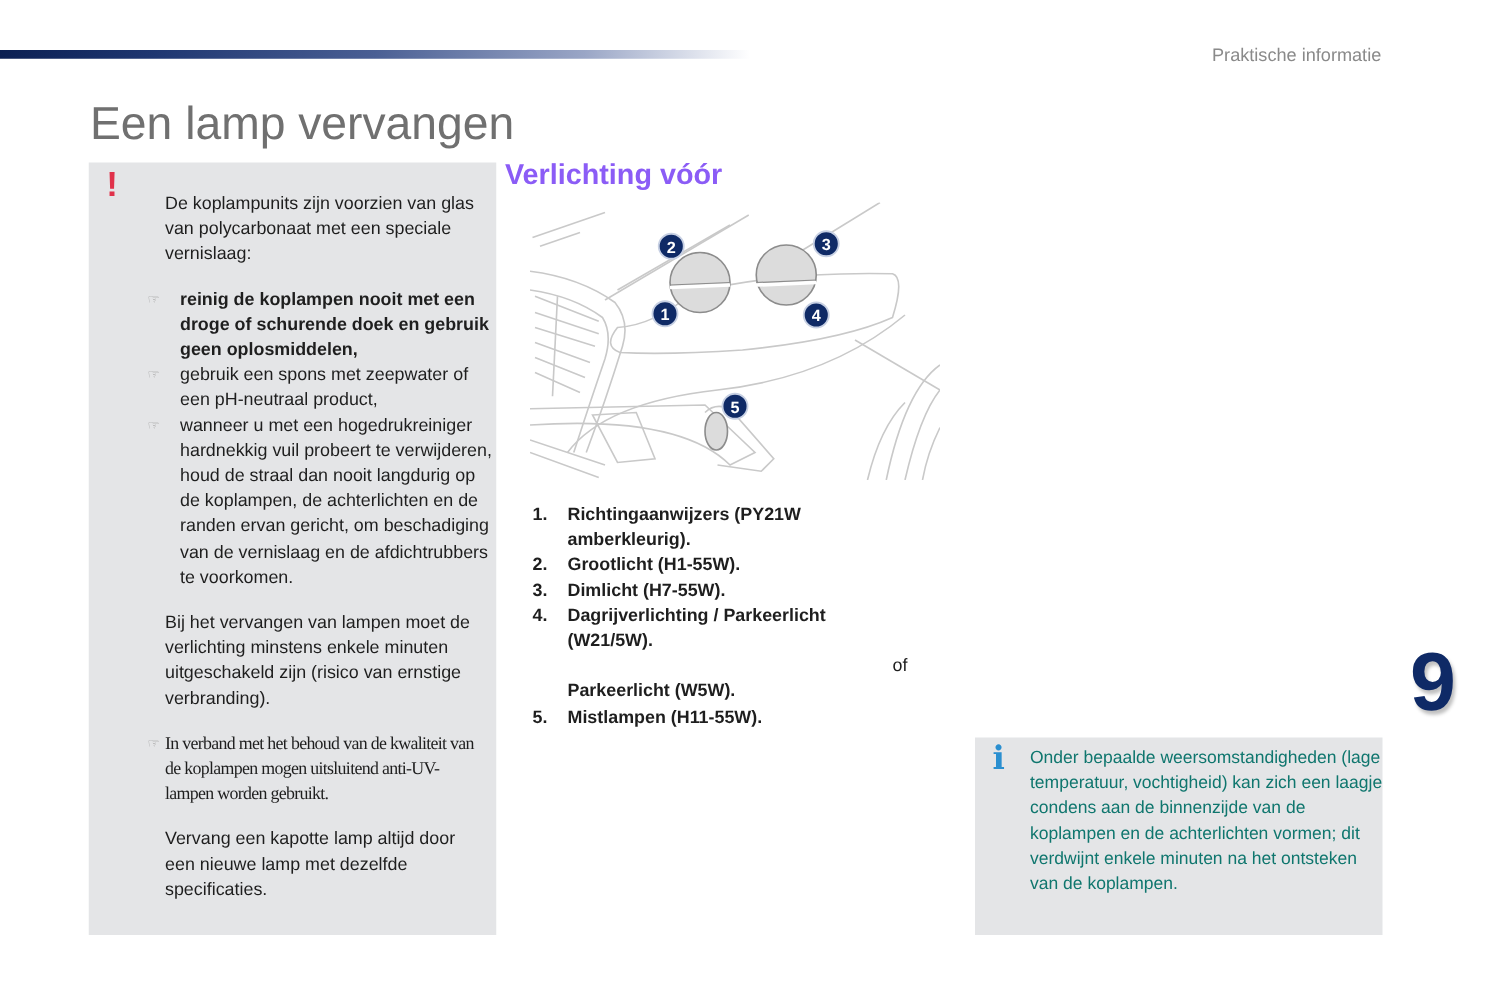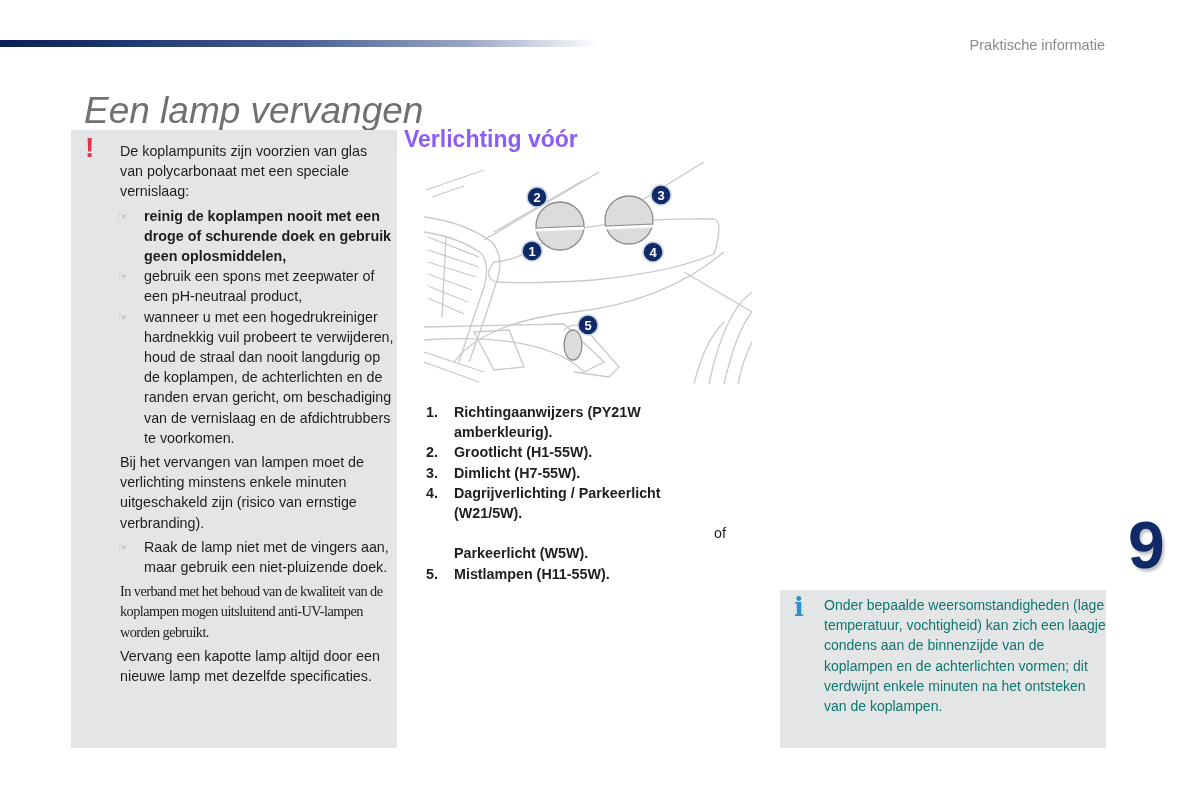--- a/index.html
+++ b/index.html
@@ -6,21 +6,21 @@
   body { width: 1200px; height: 800px; position: relative; overflow: hidden;
          font-family: "Liberation Sans", sans-serif; color: #1a1a1a; }
   .top-bar { position: absolute; left: 0; top: 40px; width: 600px; height: 7px;
              background: linear-gradient(to right, #0b1f52 0%, #1e3670 20%, #4a5f94 50%, #9aa6c6 78%, #ffffff 100%); }
   .section-label { position: absolute; right: 95px; top: 37px; font-size: 14.5px; color: #8a8a8a; }
   .page-title { position: absolute; left: 72px; top: 78px; font-size: 37px; color: #707070; font-weight: normal; letter-spacing: 0px; }
 
   .warn-box { position: absolute; left: 71px; top: 130px; width: 326px; height: 618px; background: #e4e5e7; }
   .warn-icon { position: absolute; left: 14px; top: 4px; font-size: 28px; font-weight: bold; color: #e0324b; line-height: 1; }
   .warn-content { position: absolute; left: 45px; top: 7px; width: 280px; font-size: 14.3px; line-height: 20.2px; color: #1e1e1e; }
-  .warn-content p { margin: 4px; }
+  .warn-content p { margin: 16px; }
   .bullet { position: relative; padding-left: 28px; }
   .bullet .hand { position: absolute; left: 2px; top: 0px; font-size: 11px; color: #9a9a9a; }
   .bold { font-weight: bold; }
   .condensed { letter-spacing: -0.55px; font-family: Liberation Serif, serif; }
 
   .section-heading { position: absolute; left: 404px; top: 126px; font-size: 23px; font-weight: bold; color: #8b5cf6; }
   .diagram { position: absolute; left: 424px; top: 162px; width: 328px; height: 222px; }
 
   .lamp-list { position: absolute; left: 426px; top: 402px; width: 300px; font-size: 14.3px; line-height: 20.2px; font-weight: bold; color: #1e1e1e; margin: 0; padding: 0; list-style: none; }
   .lamp-list li { position: relative; padding-left: 28px; }
@@ -33,42 +33,41 @@
   .info-icon { position: absolute; left: 14px; top: 4px; font-family: "DejaVu Serif", serif; font-size: 26px; font-weight: bold; color: #2a8fd0; line-height: 1; }
   .info-text { position: absolute; left: 44px; top: 5px; width: 282px; font-size: 14px; line-height: 20.2px; color: #0f766e; margin: 0; }
 
   .page-number { position: absolute; right: 29px; top: 798px; font-size: 14px; font-weight: bold; color: #7a7a7a; }
 </style>
 </head>
 <body>
 
 <div class="top-bar"></div>
 <div class="section-label">Praktische informatie</div>
-<h1 class="page-title" style="margin:12px;font-style:italic;">Een lamp vervangen</h1>
+<h1 class="page-title" style="margin:0;">Een lamp vervangen</h1>
 
 <div class="warn-box">
   <div class="warn-icon">!</div>
   <div class="warn-content">
     <p>De koplampunits zijn voorzien van glas van polycarbonaat met een speciale vernislaag:</p>
     <div class="bullet">
       <span class="hand">☞</span>
       <span class="bold">reinig de koplampen nooit met een droge of schurende doek en gebruik geen oplosmiddelen,</span>
     </div>
     <div class="bullet">
       <span class="hand">☞</span>
       <span>gebruik een spons met zeepwater of een pH-neutraal product,</span>
     </div>
     <div class="bullet">
       <span class="hand">☞</span>
       <span>wanneer u met een hogedrukreiniger hardnekkig vuil probeert te verwijderen, houd de straal dan nooit langdurig op de koplampen, de achterlichten en de randen ervan gericht, om beschadiging van de vernislaag en de afdichtrubbers te voorkomen.</span>
     </div>
     <p>Bij het vervangen van lampen moet de verlichting minstens enkele minuten uitgeschakeld zijn (risico van ernstige verbranding).</p>
     <div class="bullet">
       <span class="hand">☞</span>
-      <span>Raak de lamp niet met de vingers aan, maar gebruik een niet-pluizende doek.</span>
     </div>
     <p class="condensed">In verband met het behoud van de kwaliteit van de koplampen mogen uitsluitend anti-UV-lampen worden gebruikt.</p>
     <p>Vervang een kapotte lamp altijd door een nieuwe lamp met dezelfde specificaties.</p>
   </div>
 </div>
 
 <div class="section-heading">Verlichting vóór</div>
 
 <svg class="diagram" viewBox="0 0 328 222" xmlns="http://www.w3.org/2000/svg">
   <g fill="none" stroke="#c9c9c9" stroke-width="1.3">

